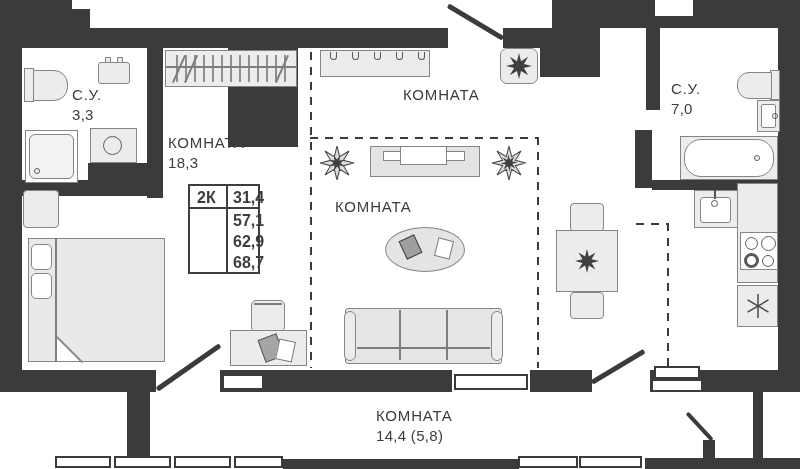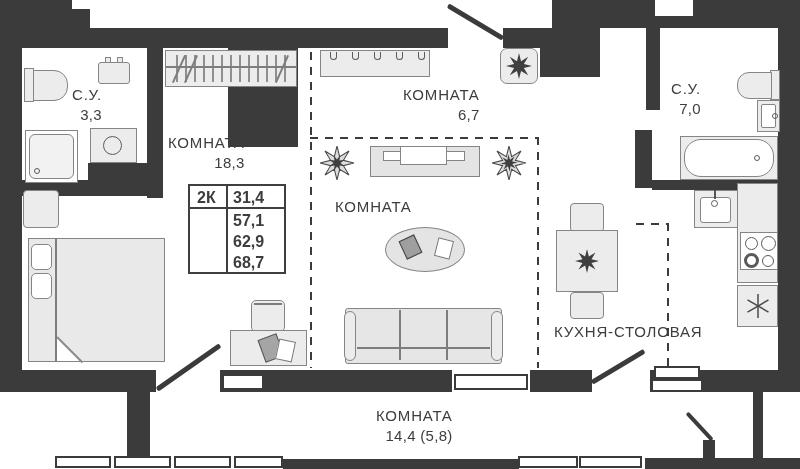--- a/index.html
+++ b/index.html
@@ -11,22 +11,22 @@
   .fx{position:absolute;background:#ececec;border:1px solid #858585;box-sizing:border-box;z-index:3;}
   .fxw{background:#ffffff;}
   .winbox{position:absolute;background:#ffffff;border:2px solid #3b3b3b;box-sizing:border-box;z-index:4;}
   .door{position:absolute;background:#3b3b3b;height:5px;transform-origin:0 50%;z-index:5;border-radius:2px;}
   .dashv{position:absolute;width:2px;z-index:2;
          background:repeating-linear-gradient(to bottom,#3b3b3b 0 8px,transparent 8px 15px);}
   .dashh{position:absolute;height:2px;z-index:2;
          background:repeating-linear-gradient(to right,#3b3b3b 0 8px,transparent 8px 15px);}
   .label{position:absolute;color:#3d3d3d;font-size:15px;letter-spacing:.8px;line-height:20px;
          white-space:nowrap;font-weight:500;z-index:6;}
-  .label .ar{letter-spacing:.3px;text-align:right;}
-  .itable{position:absolute;left:188px;top:184px;width:98px;height:90px;background:#fff;
+  .label .ar{letter-spacing:.3px;}
+  .itable{position:absolute;left:188px;top:184px;width:72px;height:90px;background:#fff;
           border:2px solid #3f3f3f;box-sizing:border-box;z-index:6;}
   .itable .vdiv{position:absolute;left:36px;top:0;bottom:0;width:2px;background:#3f3f3f;}
   .itable .hdiv{position:absolute;left:0;right:0;top:21px;height:2px;background:#3f3f3f;}
   .itable span{position:absolute;font-size:16px;color:#3d3d3d;line-height:20px;font-weight:bold;}
   .itable .t2k{left:7px;top:2px;font-weight:bold;}
   .itable .v0{left:43px;top:2px;}
   .itable .v1{left:43px;top:25px;}
   .itable .v2{left:43px;top:46px;}
   .itable .v3{left:43px;top:67px;}
   .hline{position:absolute;background:#7d7d7d;z-index:4;}
@@ -196,31 +196,29 @@
   <div class="label" style="left:72px;top:85px">
     <div>С.У.</div>
     <div class="ar">3,3</div>
   </div>
   <div class="label" style="left:168px;top:133px">
     <div>КОМНАТА</div>
     <div class="ar">18,3</div>
   </div>
   <div class="label" style="left:403px;top:85px">
     <div>КОМНАТА</div>
-    <div class="ar">6,7</div>
   </div>
   <div class="label" style="left:671px;top:79px">
     <div>С.У.</div>
     <div class="ar">7,0</div>
   </div>
   <div class="label" style="left:335px;top:197px">
     <div>КОМНАТА</div>
   </div>
   <div class="label" style="left:554px;top:322px">
-    <div>КУХНЯ-СТОЛОВАЯ</div>
   </div>
   <div class="label" style="left:376px;top:406px">
     <div>КОМНАТА</div>
     <div class="ar">14,4 (5,8)</div>
   </div>
 
   <div class="itable">
     <div class="vdiv"></div>
     <div class="hdiv"></div>
     <span class="t2k">2К</span>

